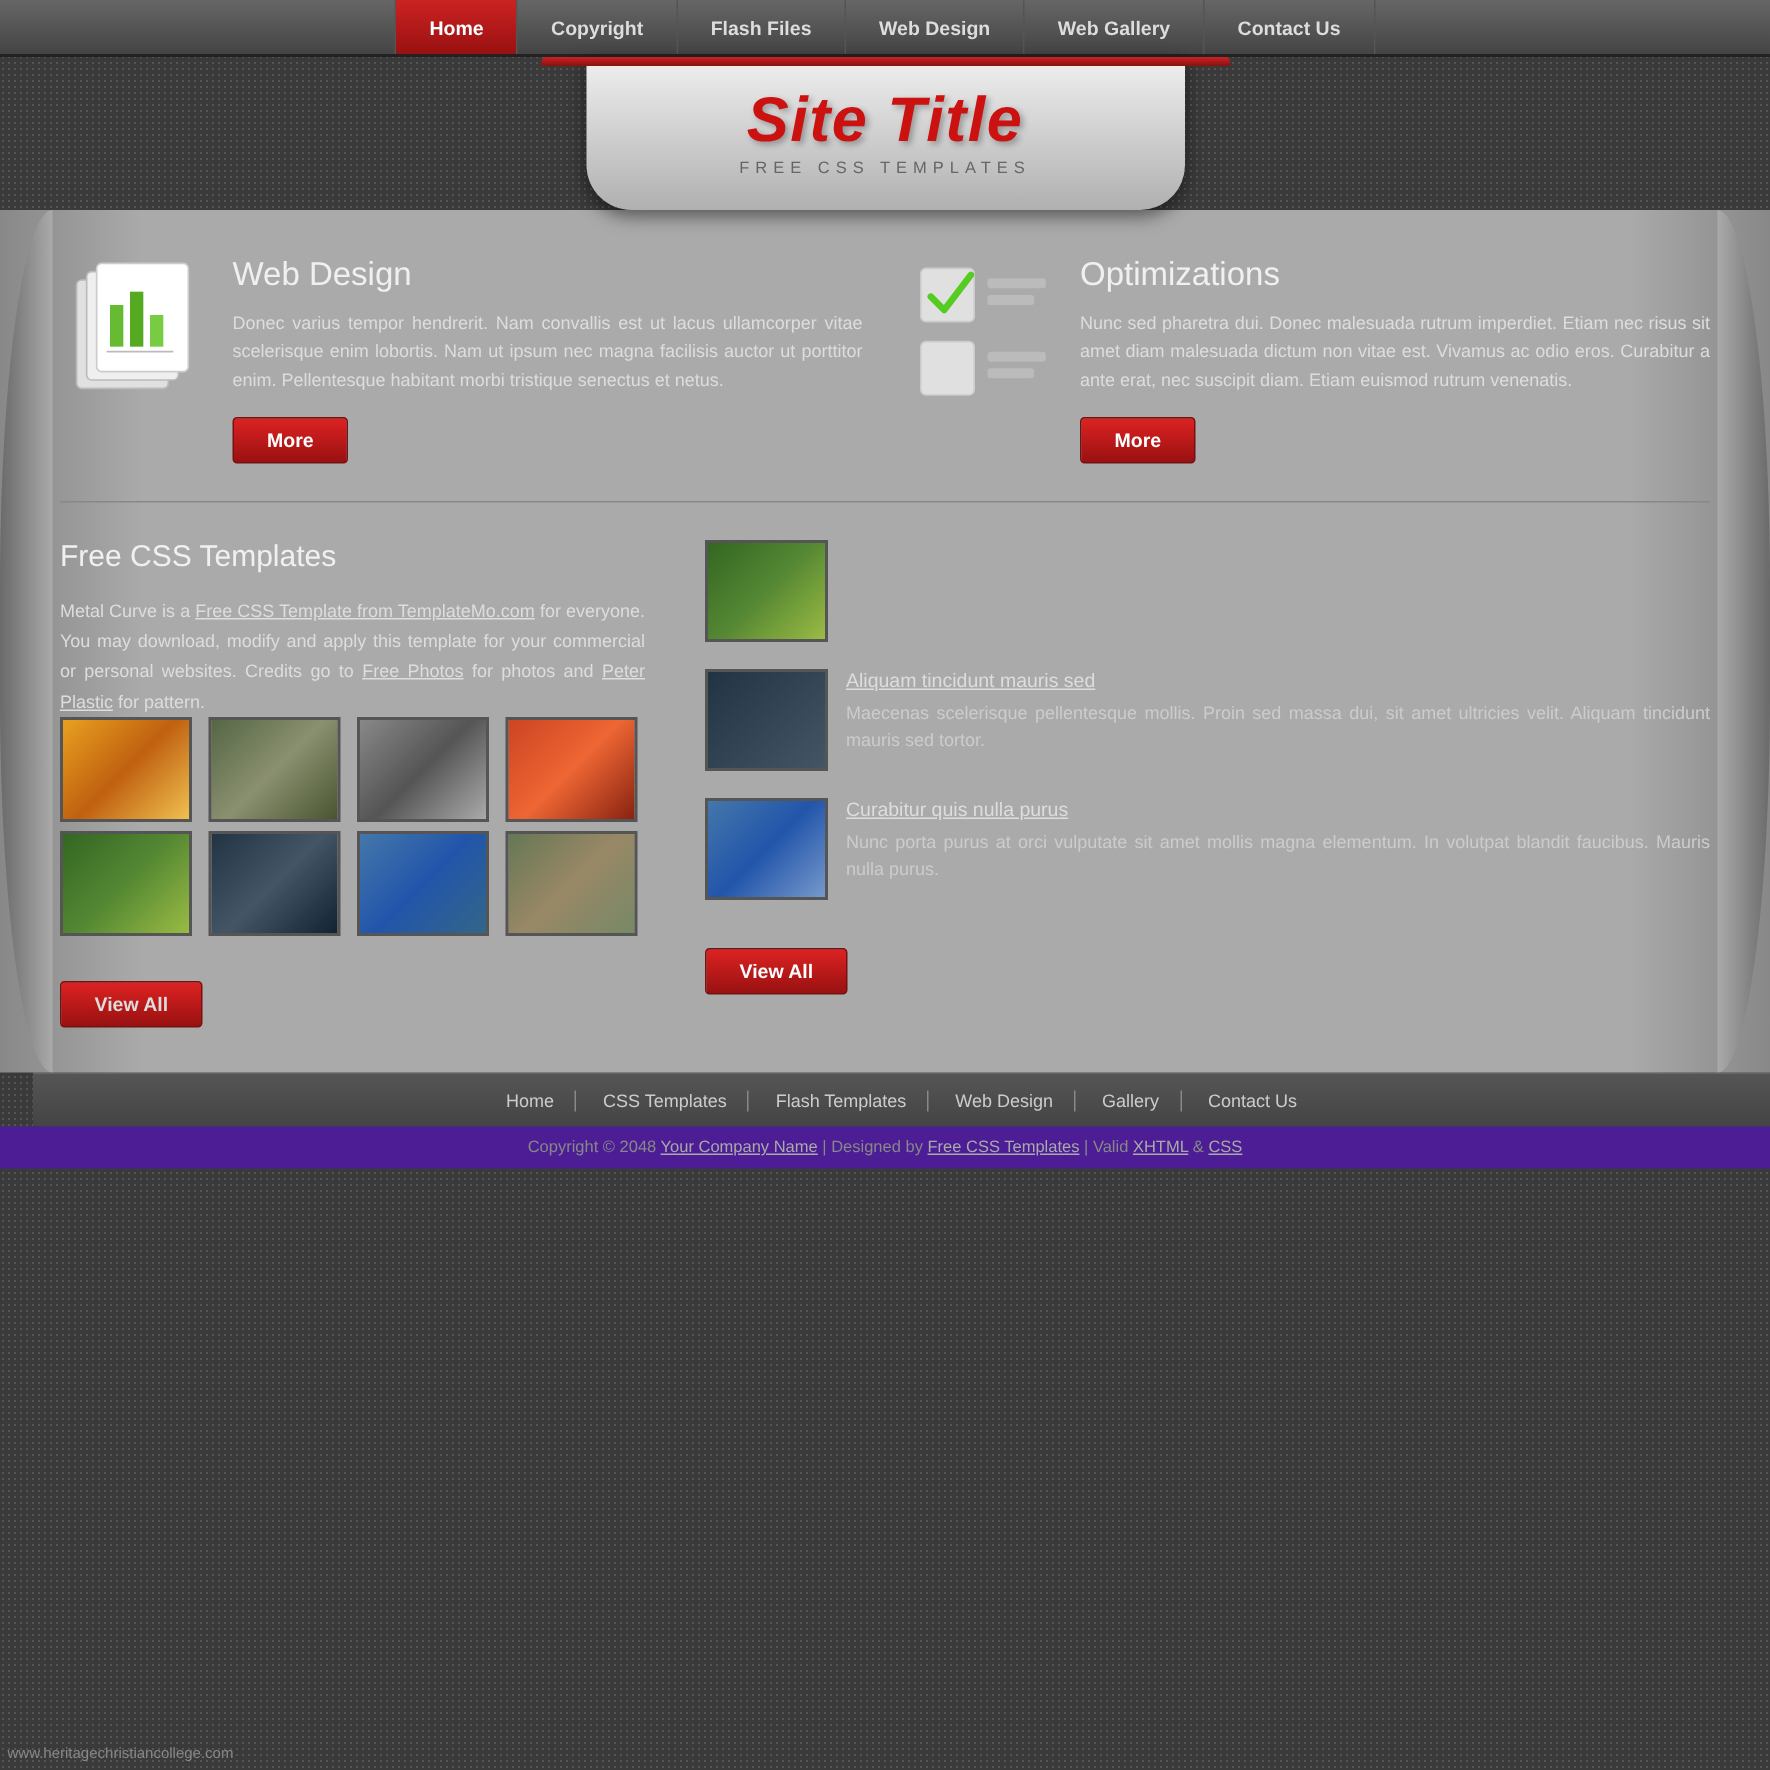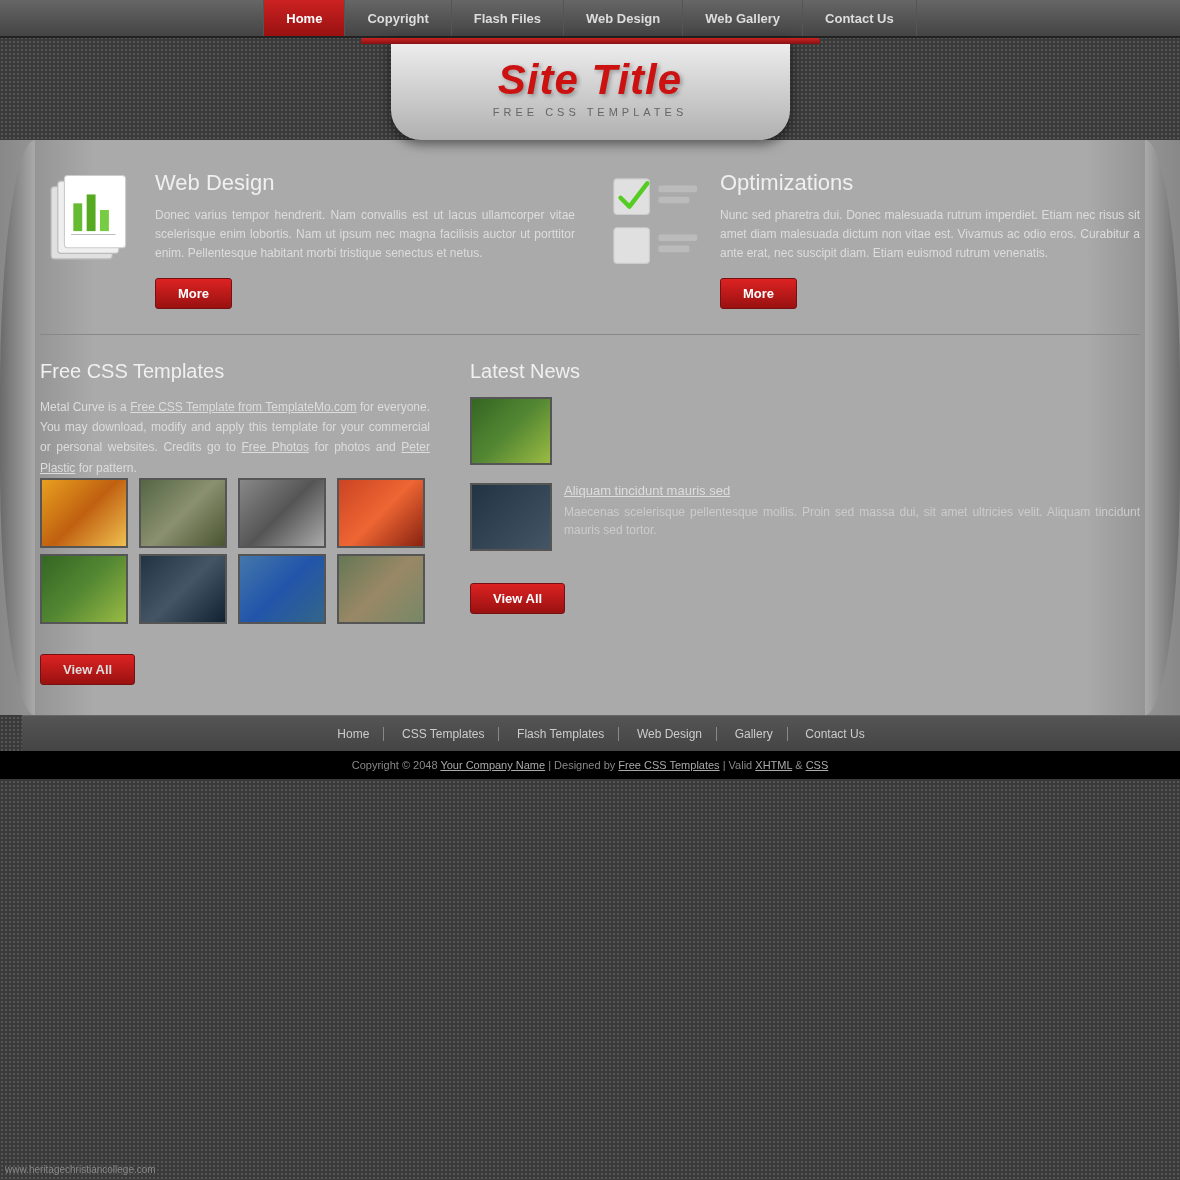--- a/index.html
+++ b/index.html
@@ -244,21 +244,21 @@
     #footer-nav a {
       color: #ccc;
       text-decoration: none;
       font-size: 12px;
       padding: 0 14px;
       border-right: 1px solid #888;
     }
     #footer-nav a:last-child { border-right: none; }
 
     #footer-copy {
-      background: #000000;
+      background: #4c1d95;
       text-align: center;
       padding: 8px 0;
       font-size: 11px;
       color: #888;
     }
     #footer-copy a { color: #aaa; text-decoration: underline; }
 
     #site-url {
       position: fixed;
       bottom: 5px;
@@ -368,36 +368,42 @@
         <div class="project-thumb thumb-leaf"></div>
         <div class="project-thumb thumb-park"></div>
         <div class="project-thumb thumb-silhouette"></div>
         <div class="project-thumb thumb-lake"></div>
         <div class="project-thumb thumb-mountain"></div>
       </div>
       <a class="btn-more">View All</a>
     </div>
 
     <div class="col-right">
-      <h3 class="section-heading">Latest News</h3>
 
       <div class="news-item">
         <div class="news-thumb thumb-news1"></div>
         <div class="news-content">
         </div>
       </div>
 
       <div class="news-item">
         <div class="news-thumb thumb-news2"></div>
         <div class="news-content">
           <a href="#">Aliquam tincidunt mauris sed</a>
           <p>Maecenas scelerisque pellentesque mollis. Proin sed massa dui, sit amet ultricies velit. Aliquam tincidunt mauris sed tortor.</p>
         </div>
       </div>
 
+      <div class="news-item">
+        <div class="news-thumb thumb-news3"></div>
+        <div class="news-content">
+          <a href="#">Curabitur quis nulla purus</a>
+          <p>Nunc porta purus at orci vulputate sit amet mollis magna elementum. In volutpat blandit faucibus. Mauris nulla purus.</p>
+        </div>
+      </div>
 
       <a class="btn-more">View All</a>
     </div>
 
   </div>
 
 </div>
 
 <div id="footer-nav">
   <a href="#">Home</a>

